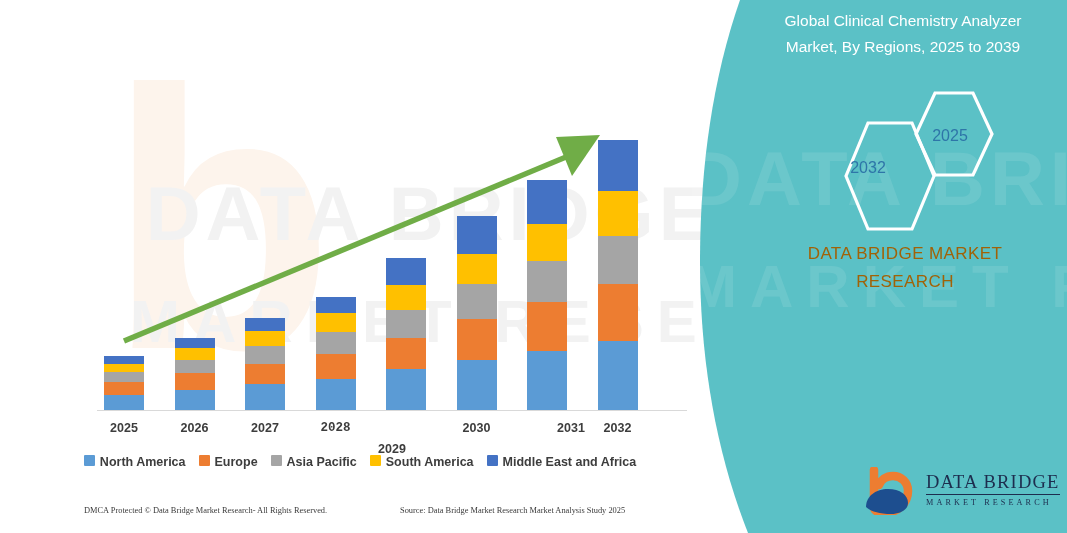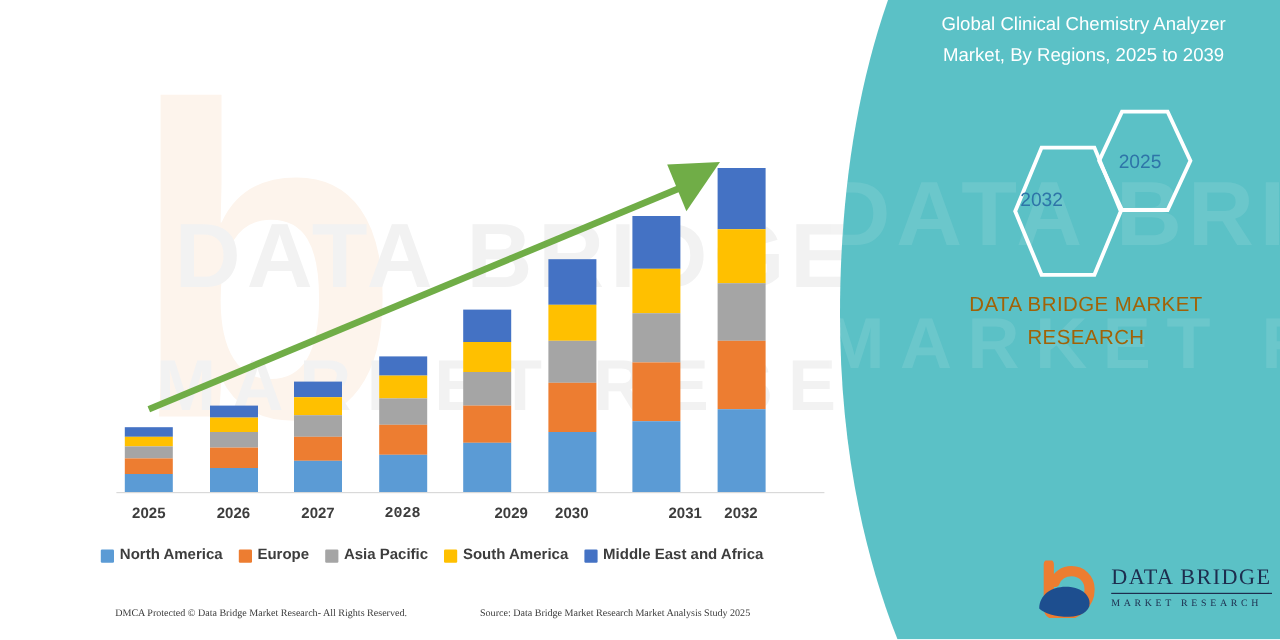--- a/index.html
+++ b/index.html
@@ -97,36 +97,36 @@
   .legend {
     position:absolute;
     left:0; top:455px;
     width:720px;
     display:flex;
     justify-content:center;
     align-items:center;
     gap:13px;
     z-index:6;
   }
-  .lg-item { display:flex; align-items:flex-end; gap:5px; }
+  .lg-item { display:flex; align-items:flex-start; gap:5px; }
   .lg-swatch { width:11px; height:11px; border-radius:1px; }
   .lg-label { font-size:12.5px; font-weight:700; color:#3d3d3d; white-space:nowrap; }
 
   
   .footer {
     position:absolute;
     left:0; top:506px;
     width:720px;
     display:flex;
     z-index:6;
     font-family:"Liberation Serif", serif;
     font-size:8.4px;
     color:#3a3a3a;
   }
-  .footer .dmca { position:absolute; left:84px; white-space:nowrap;margin-left:12px; }
+  .footer .dmca { position:absolute; left:84px; white-space:nowrap; }
   .footer .src  { position:absolute; left:400px; white-space:nowrap; }
 
   
   .teal-panel {
     position:absolute;
     left:0; top:0;
     width:1067px; height:533px;
     z-index:8;
     pointer-events:none;
   }
@@ -265,21 +265,21 @@
           <div class="seg" style="background: rgb(165, 165, 165); height: 48.4931px;"></div>
           <div class="seg" style="background: rgb(255, 192, 0); height: 44.5345px;"></div>
           <div class="seg" style="background: rgb(68, 114, 196); height: 51.4621px;"></div>
         </div>
       </div>
     <div id="xlabels">
         <div class="xlab" style="left: 89px;">2025</div>
         <div class="xlab" style="left: 159.5px;">2026</div>
         <div class="xlab" style="left: 230px;">2027</div>
         <div class="xlab" style="left: 300.5px; font-family: Liberation Mono, monospace;">2028</div>
-        <div class="xlab" style="left: 391px;">2029</div>
+        <div class="xlab" style="left: 357px; margin-top: 21px;">2029</div>
         <div class="xlab" style="left: 441.5px;">2030</div>
         <div class="xlab" style="left: 536px;">2031</div>
         <div class="xlab" style="left: 582.5px;">2032</div>
       </div>
 
     <svg class="arrow" width="720" height="533">
       <g id="arrow-g">
         <line x1="124" y1="341" x2="578" y2="152" stroke="#70AD47" stroke-width="5.5" stroke-linecap="butt"></line>
         <polygon points="600,135 556,137 572,176" fill="#70AD47"></polygon>
       </g>

